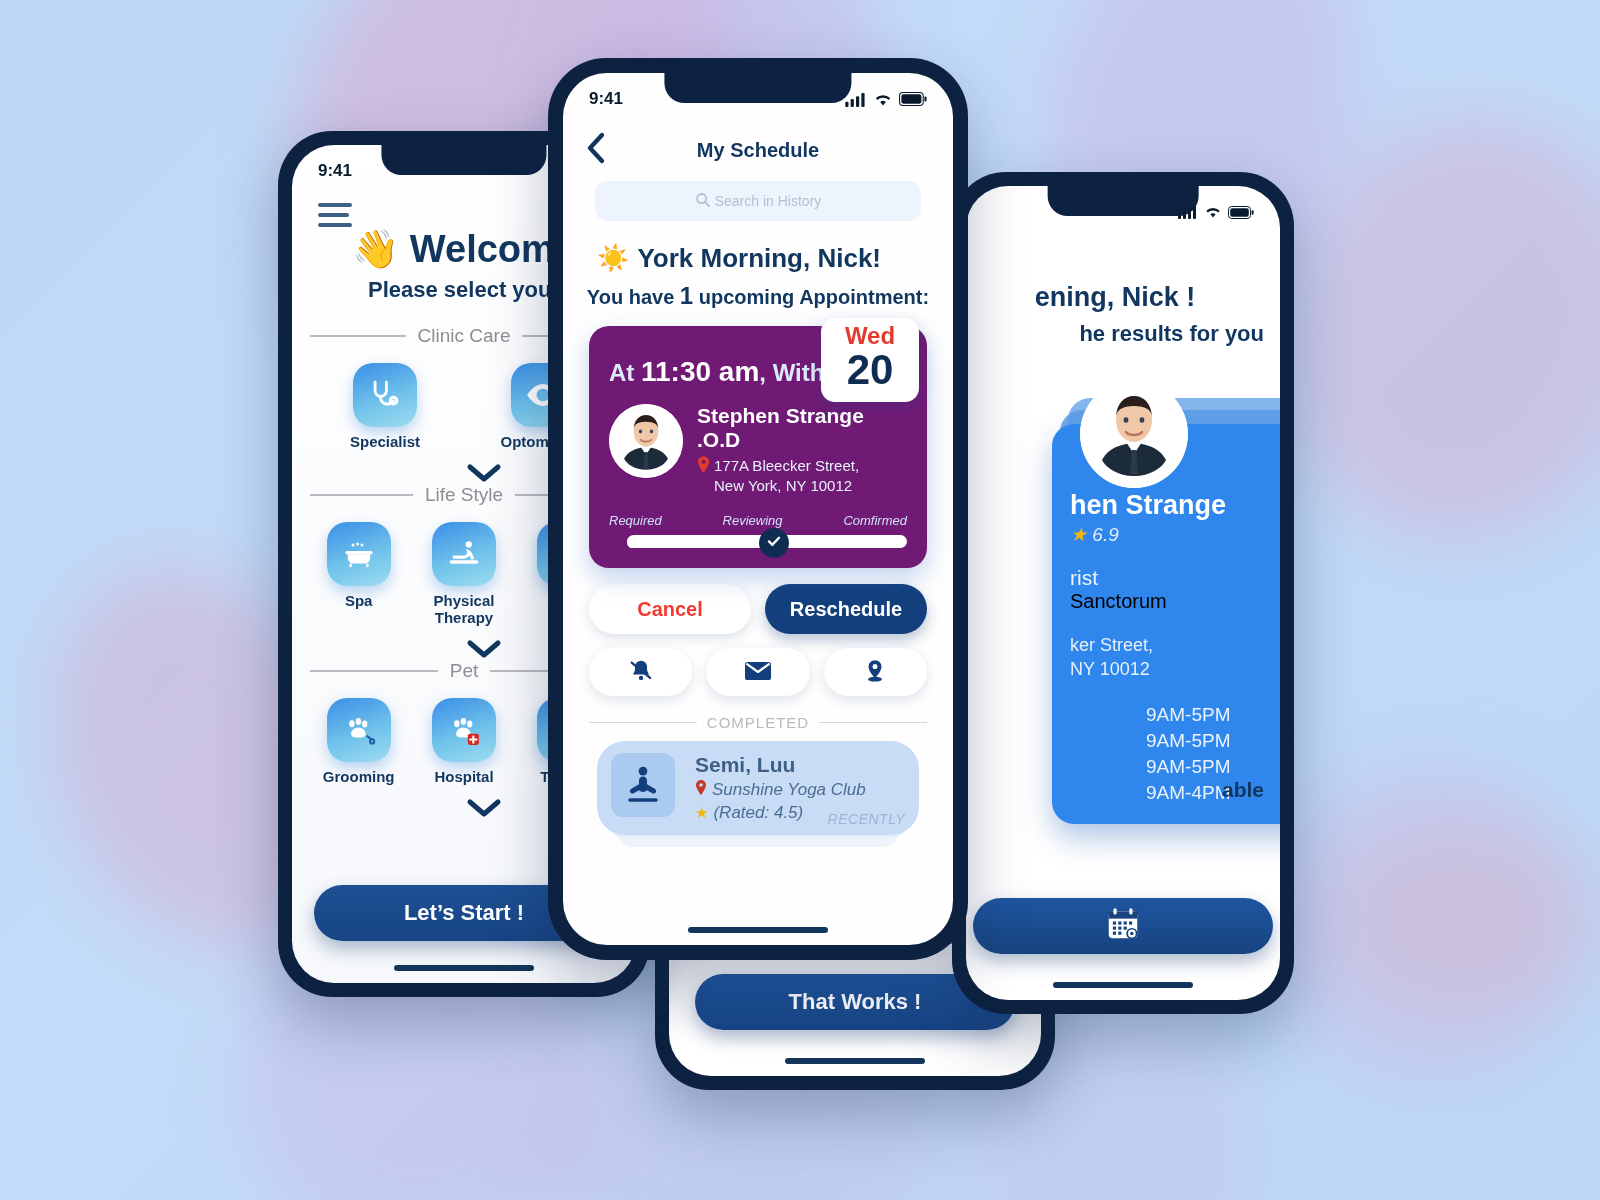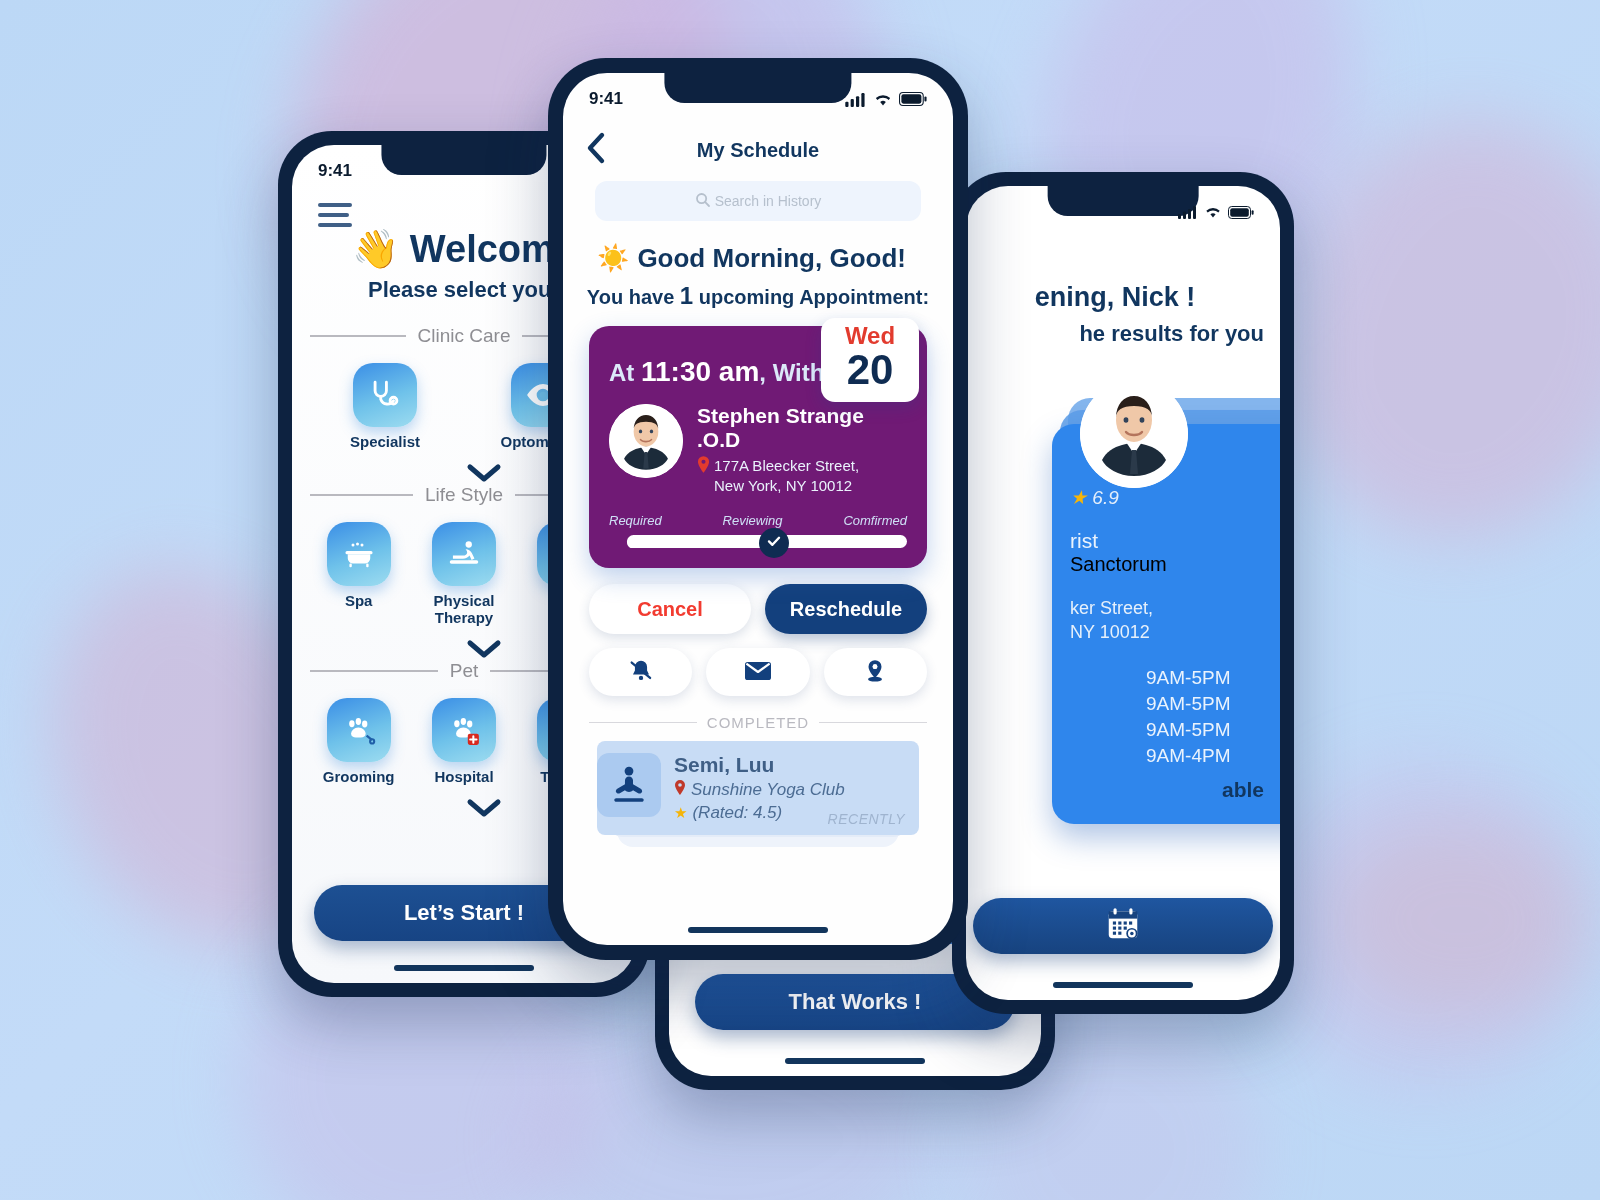--- a/index.html
+++ b/index.html
@@ -217,22 +217,22 @@
               display:flex; align-items:center; justify-content:center;
               box-shadow: 0 4px 12px rgba(40,70,120,.15); }
   .completed-sep { display:flex; align-items:center; gap:10px; margin: 18px 26px 0 26px;
                    color:#b9b9c0; font-size: 15px; letter-spacing: 1px; }
   .completed-sep .rule { flex:1; height:1px; background:#d8d8dd; }
   .hist-stack { position:relative; margin: 10px 34px 0 34px; }
   .hist-under { position:absolute; left: 10px; right: 10px; top: 16px; height: 80px;
                 background:#e4ecf8; border-radius: 16px; }
   .hist-under2{ position:absolute; left: 20px; right: 20px; top: 26px; height: 80px;
                 background:#eef3fb; border-radius: 16px; }
-  .hist-card { position:relative; background:#c8dcf5; border-radius: 8px;
-               padding: 12px 0; display:flex; gap: 13px; align-items:flex-start; }
+  .hist-card { position:relative; background:#c8dcf5; border-radius: 28px;
+               padding: 12px 14px; display:flex; gap: 20px; align-items:flex-start; }
   .hist-ic { width: 64px; height: 64px; border-radius: 12px; background:#abcaf0;
              display:flex; align-items:center; justify-content:center; flex:none; }
   .hist-name { font-size: 21px; font-weight:bold; color:#3f5f86; }
   .hist-line { font-size: 17px; font-style: italic; color:#4c6c93; margin-top: 3px;
                display:flex; gap:5px; align-items:center; }
   .hist-recent { position:absolute; right: 14px; bottom: 8px; font-size: 14px;
                  font-style: italic; color:#9fb4cf; letter-spacing:.5px; }
   .pin { color:#e23b2e; }
 </style>
 </head>
@@ -490,20 +490,21 @@
             <path d="M46 62h16l-8 12-8-12z" fill="#fff"></path>
             <path d="M52 70h4l2 24h-8l2-24z" fill="#2b3a4a"></path>
             <ellipse cx="54" cy="40" rx="18" ry="22" fill="#f0c8a8"></ellipse>
             <path d="M36 38c0-14 8-22 18-22s18 8 18 22c0-8-6-12-18-12S36 30 36 38z" fill="#2a1f1a"></path>
             <ellipse cx="46" cy="40" rx="2.4" ry="2.8" fill="#32435a"></ellipse>
             <ellipse cx="62" cy="40" rx="2.4" ry="2.8" fill="#32435a"></ellipse>
             <path d="M46 52c3 4 13 4 16 0" stroke="#b4745c" stroke-width="2.4" fill="none" stroke-linecap="round"></path>
               </g>
           </svg>
         </div>
+        <div class="doc-name">hen Strange</div>
         <div class="doc-rate">
           <span style="color:#f5b50a">★</span>
           <span>6.9</span>
         </div>
         <div class="doc-role">rist</div>
         <div class="doc-place"> Sanctorum</div>
         <div class="doc-addr">
           <span>ker Street,</span><br>
           <span>NY 10012</span>
         </div>
@@ -587,21 +588,21 @@
         <svg width="16" height="16" viewBox="0 0 16 16" fill="none" stroke="#b6c0cd" stroke-width="1.8">
             <circle cx="6.6" cy="6.6" r="4.6"></circle>
             <path d="M10.2 10.2L14 14" stroke-linecap="round"></path>
           </svg>
       </span>
       <span>Search in History</span>
     </div>
 
     <div class="greet">
       <span>☀️</span>
-      <span>Good Morning, Good!</span>
+      <span>York Morning, Nick!</span>
     </div>
 
     <div class="upcoming">
       <span>You have</span>
       <b>1</b>
       <span>upcoming Appointment:</span>
     </div>
 
     <div class="appt-wrap">
       <div class="appt">

